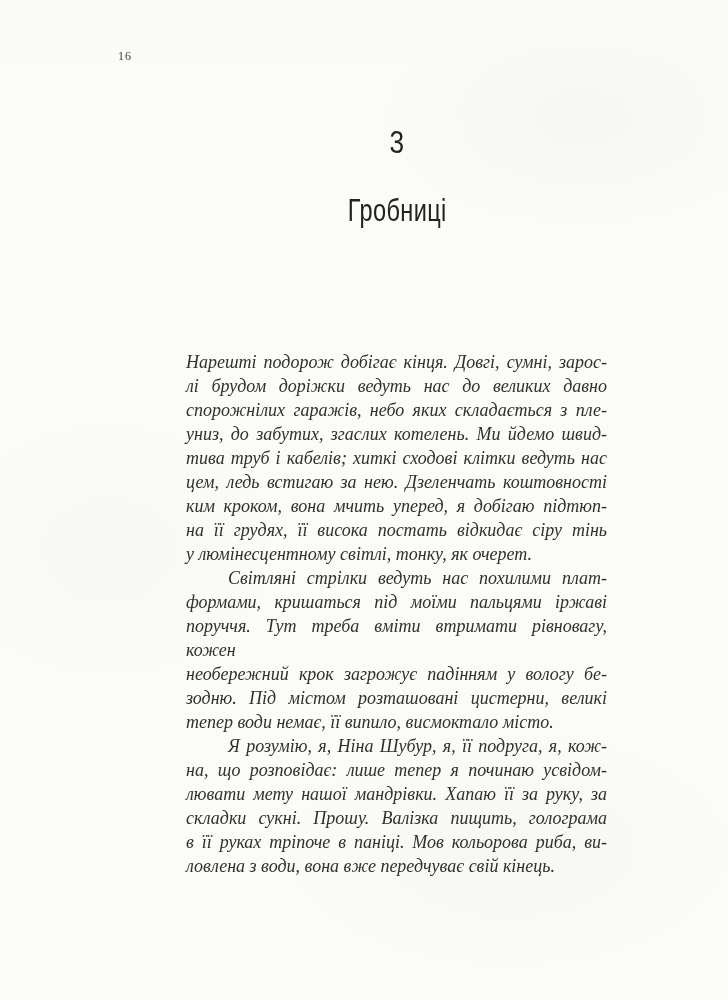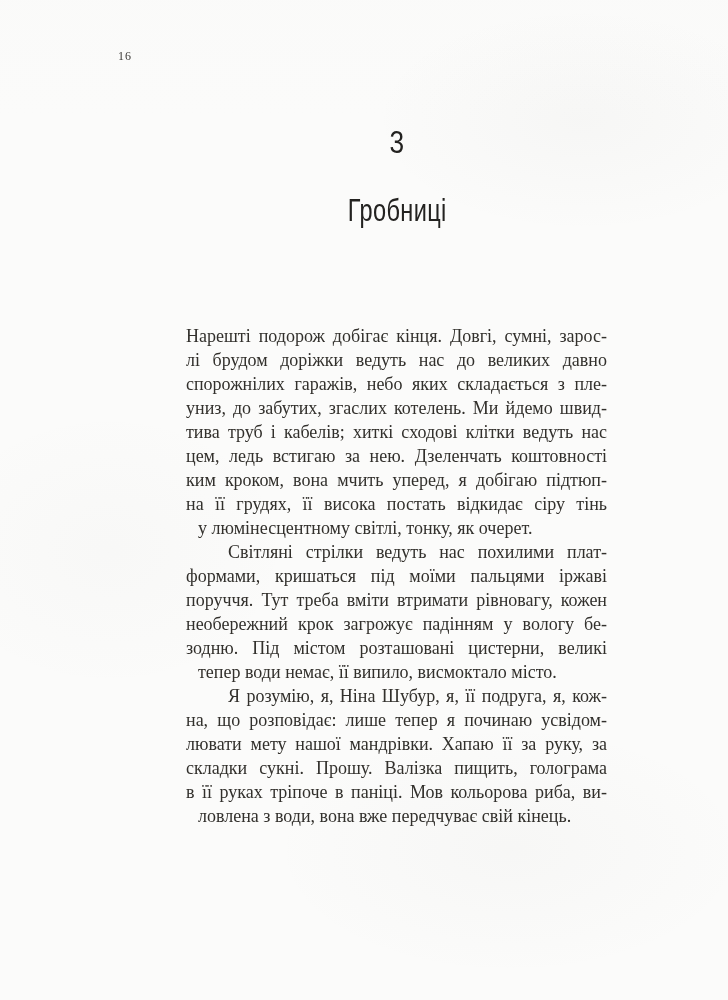--- a/index.html
+++ b/index.html
@@ -58,33 +58,34 @@
     display: inline-block;
     font-size: 31px;
     font-weight: 400;
     letter-spacing: 0.5px;
     transform: scaleX(0.76);
     transform-origin: 50% 50%;
   }
   .body-text {
     position: absolute;
     left: 186px;
-    top: 324px;
+    top: 350px;
     width: 421px;
     font-size: 18px;
     line-height: 24px;
     color: var(--ink);
+    font-style: italic;
   }
   .paragraph { }
   .line {
     text-align: justify;
     text-align-last: justify;
     white-space: normal;
   }
-  .line.last { text-align-last: left; margin-left: 12px; }
+  .line.last { text-align-last: left; }
   .line.first-indent { padding-left: 42px; }
 </style>
 </head>
 <body>
 
 <div class="paper-texture"></div>
 
 <div class="page-number">16</div>
 
 <div class="heading-block chapter-number">

